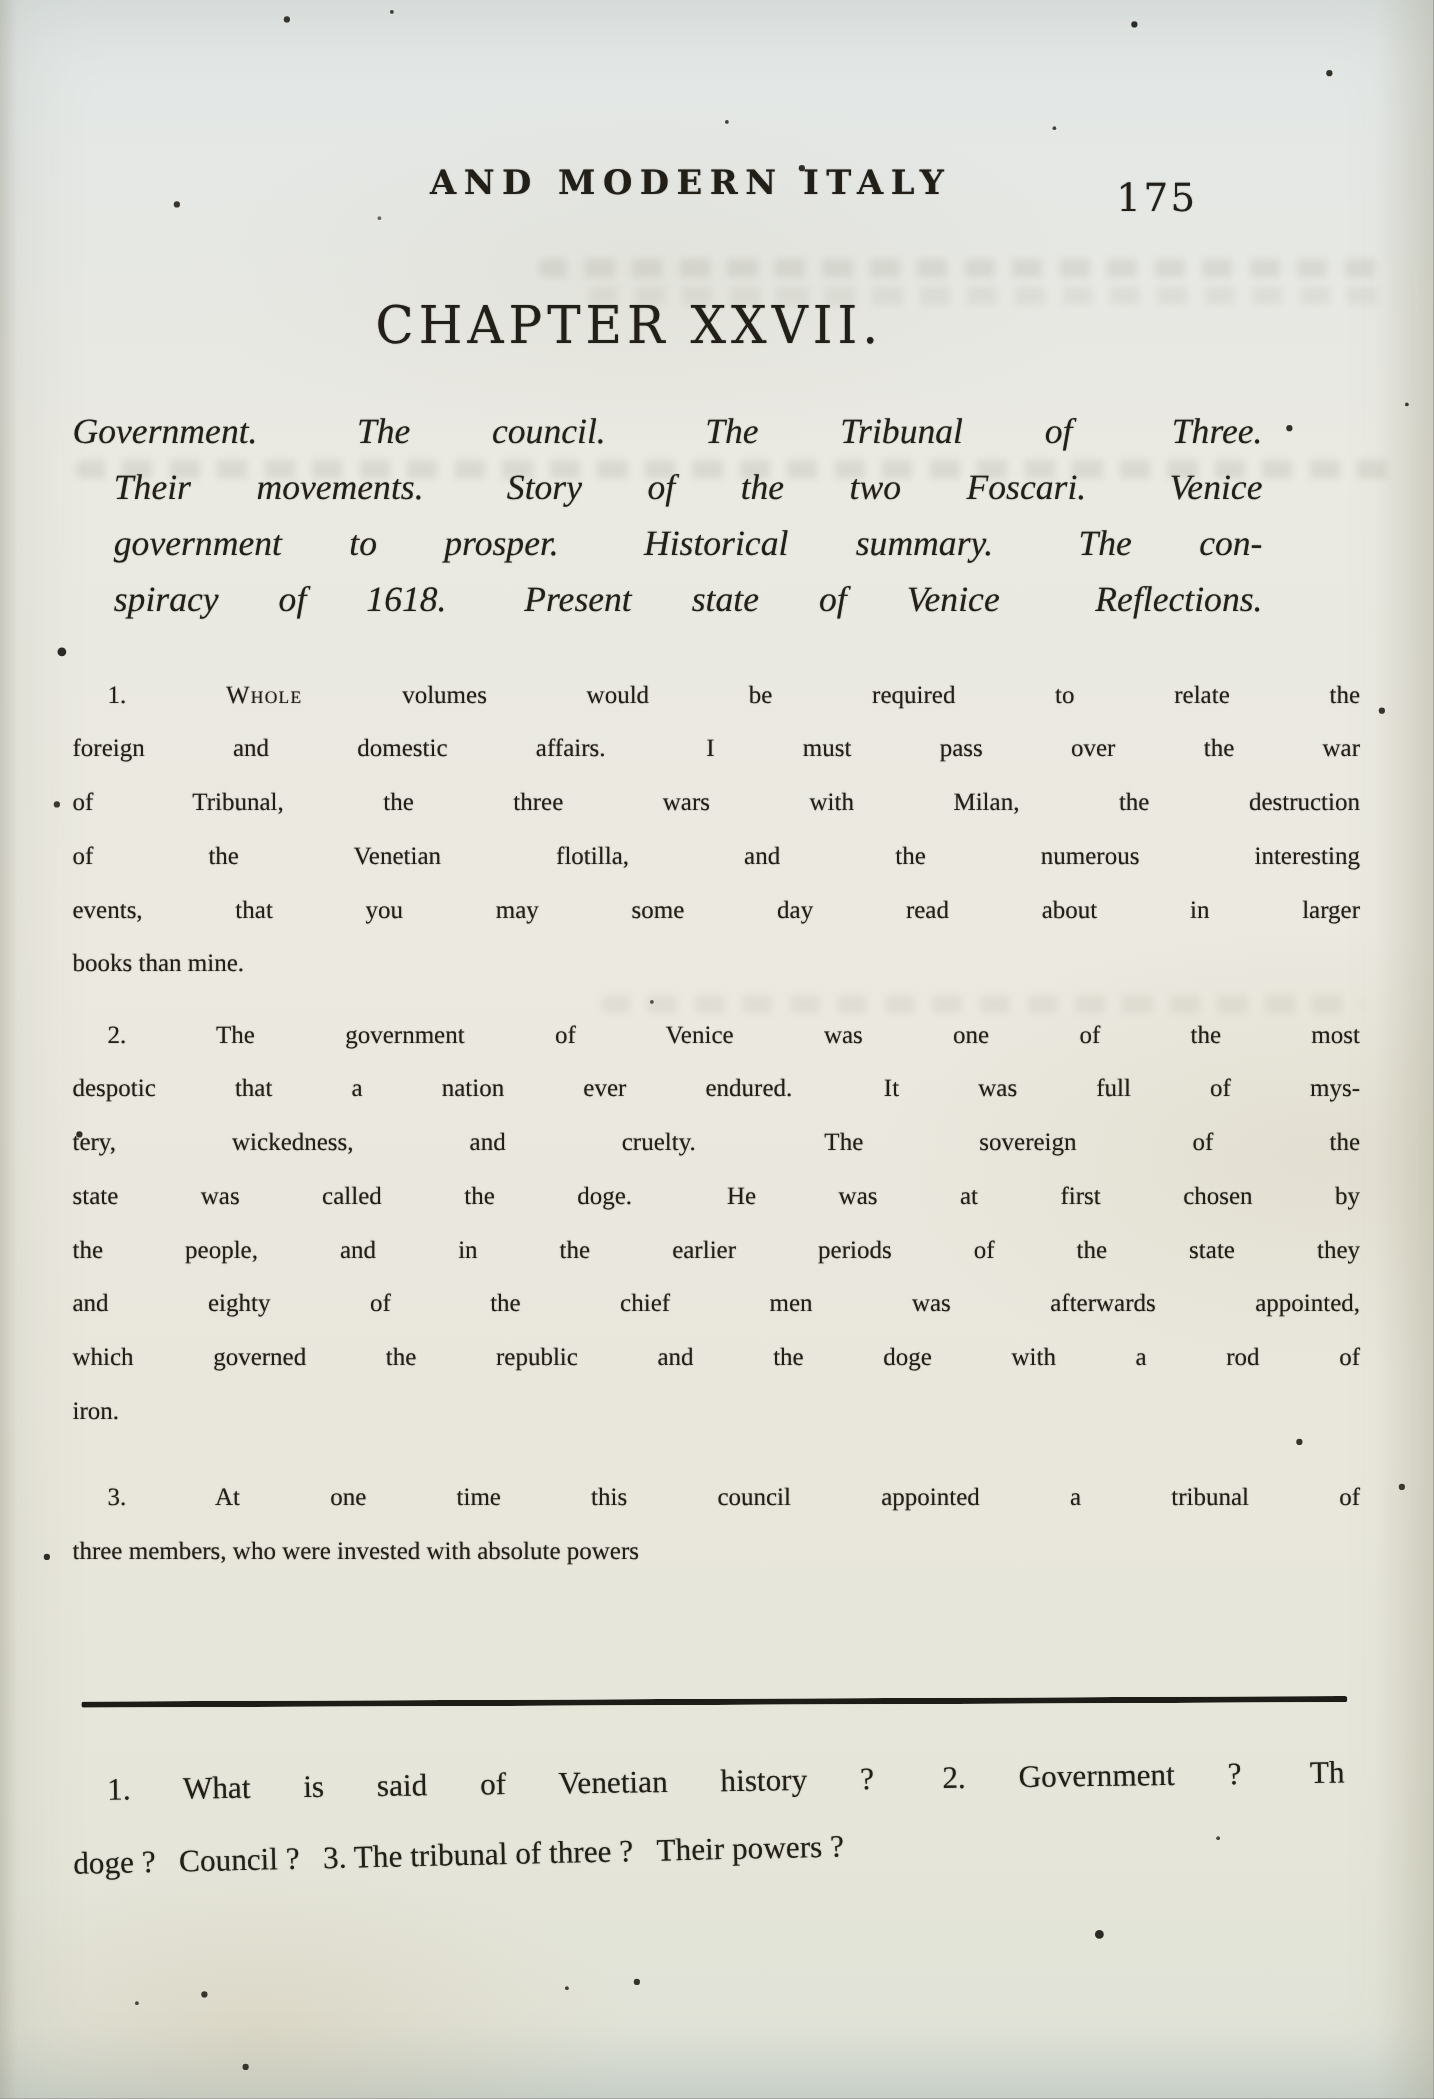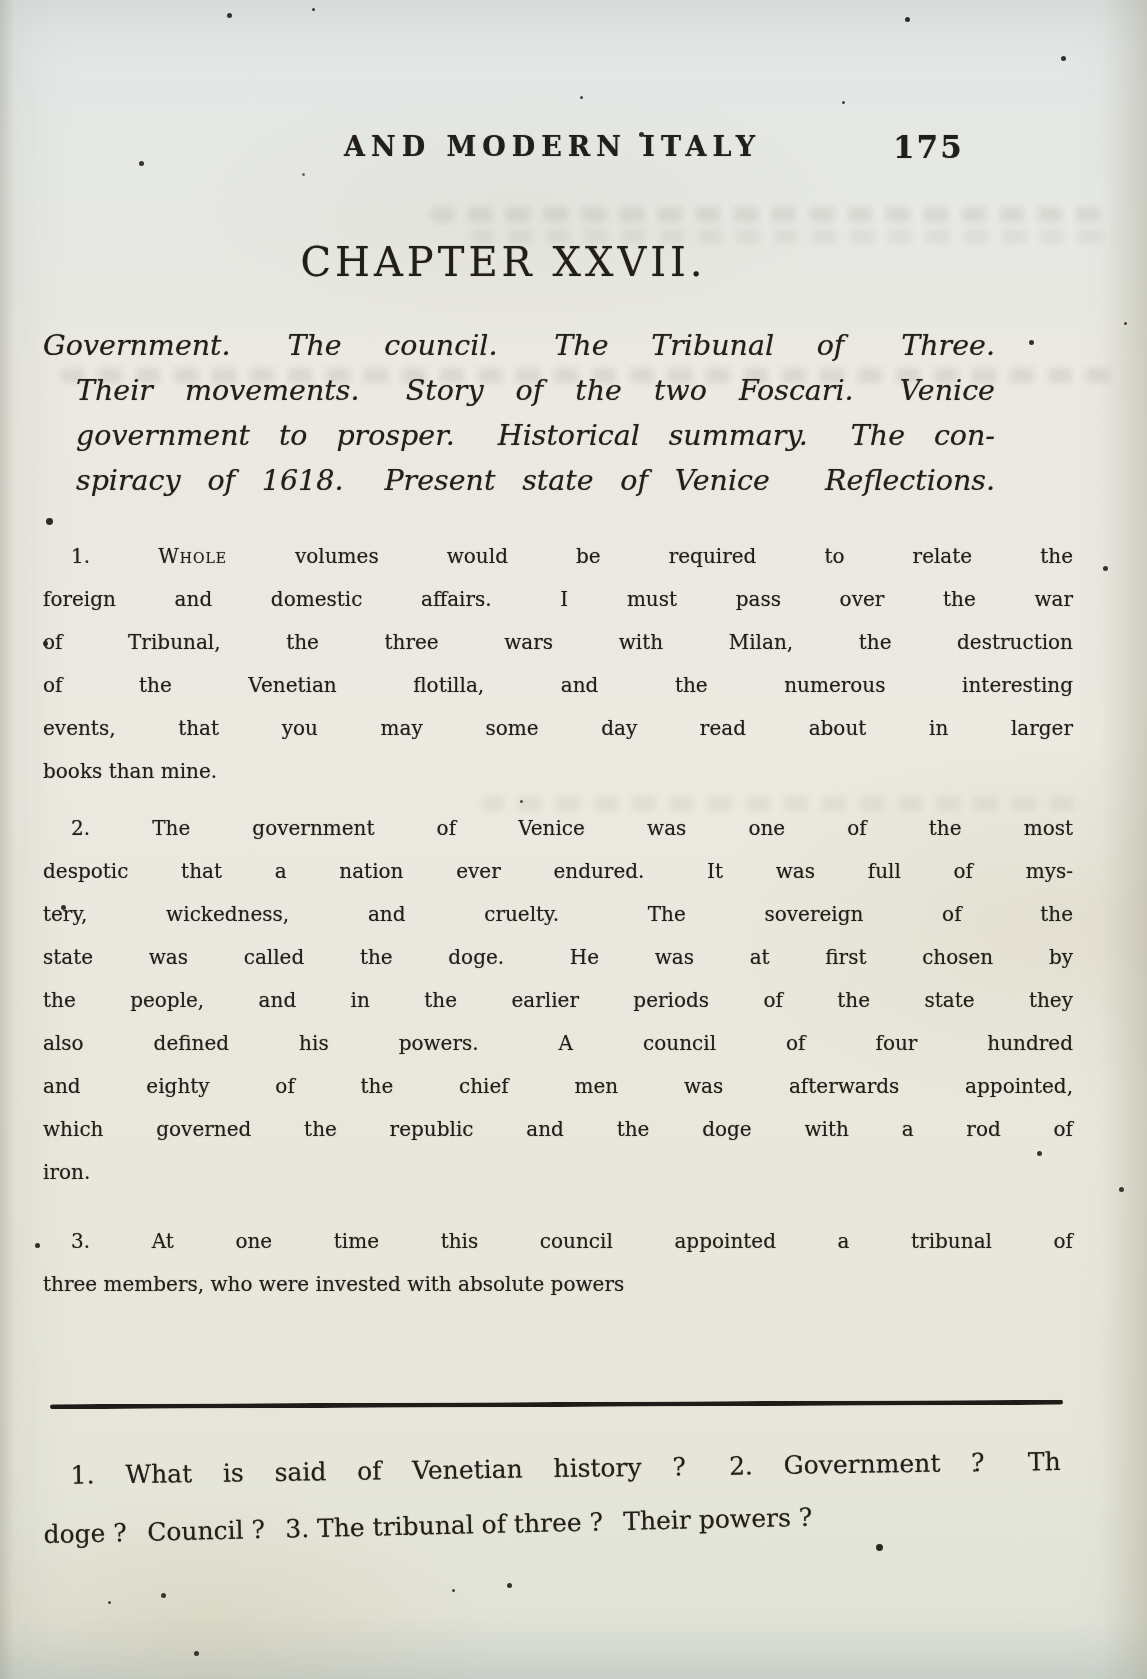--- a/index.html
+++ b/index.html
@@ -44,31 +44,31 @@
       508px 1584px 0 1px #34322b, 108px 1601px 0 0 #45423a, 195px 1652px 0 1px #37342d,
       973px 1469px 0 0 #4a473d, 1120px 1188px 0 1px #3b382f;
   }
 
   .running-head{position:absolute;top:129px;left:0;width:100%;height:36px;}
   .running-title{
     position:absolute;left:344px;top:2px;
     font-size:27px;font-weight:bold;letter-spacing:6px;white-space:nowrap;
   }
   .page-number{
-    position:absolute;left:893px;top:0;
-    font-size:31px;font-weight:bold;letter-spacing:2px;
+    position:absolute;left:893px;top:12px;
+    font-size:31px;font-weight:normal;letter-spacing:2px;
   }
 
   .chapter{
     position:absolute;top:238px;left:0;width:1007px;
     text-align:center;font-size:40px;font-weight:normal;letter-spacing:4px;
     margin:0;transform:scaleY(1.04);
   }
 
-  .flow{position:absolute;top:323px;left:43px;width:1032px;}
+  .flow{position:absolute;top:323px;left:58px;width:1032px;font-family:Liberation Serif, serif;}
 
   .synopsis{width:952px;font-style:italic;font-size:28.5px;line-height:45px;margin-bottom:32px;}
   .syn-line{text-align:justify;text-align-last:justify;}
   .syn-line.hang{padding-left:33px;}
 
   .bodyblock{width:1030px;font-size:20px;line-height:43px;}
   .bline{text-align:justify;text-align-last:justify;}
   .bline.first{text-indent:28px;}
   .bline.last{text-align-last:left;}
   .p2{margin-top:14px;} .p3{margin-top:26px;}
@@ -125,21 +125,20 @@
         <div class="bline">events, that you may some day read about in larger</div>
         <div class="bline last">books than mine.</div>
       </div>
 
       <div class="para p2">
         <div class="bline first">2. The government of Venice was one of the most</div>
         <div class="bline">despotic that a nation ever endured.  It was full of mys-</div>
         <div class="bline">tery, wickedness, and cruelty.  The sovereign of the</div>
         <div class="bline">state was called the doge.  He was at first chosen by</div>
         <div class="bline">the people, and in the earlier periods of the state they</div>
-        <div class="bline">also defined his powers.  A council of four hundred</div>
         <div class="bline">and eighty of the chief men was afterwards appointed,</div>
         <div class="bline">which governed the republic and the doge with a rod of</div>
         <div class="bline last">iron.</div>
       </div>
 
       <div class="para p3">
         <div class="bline first">3. At one time this council appointed a tribunal of</div>
         <div class="bline last">three members, who were invested with absolute powers</div>
       </div>
 

